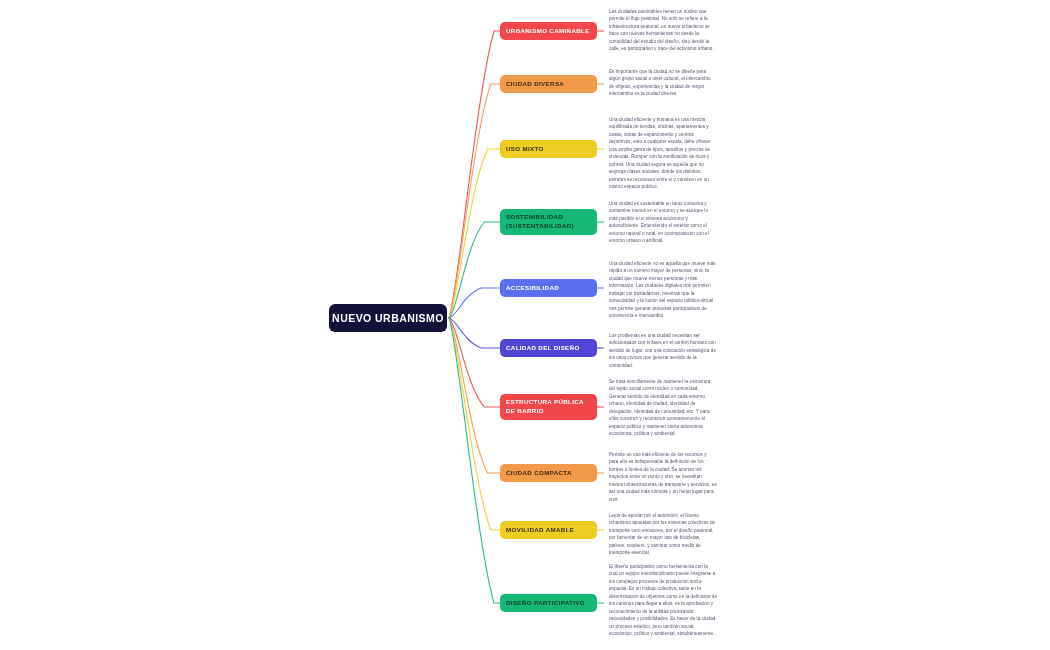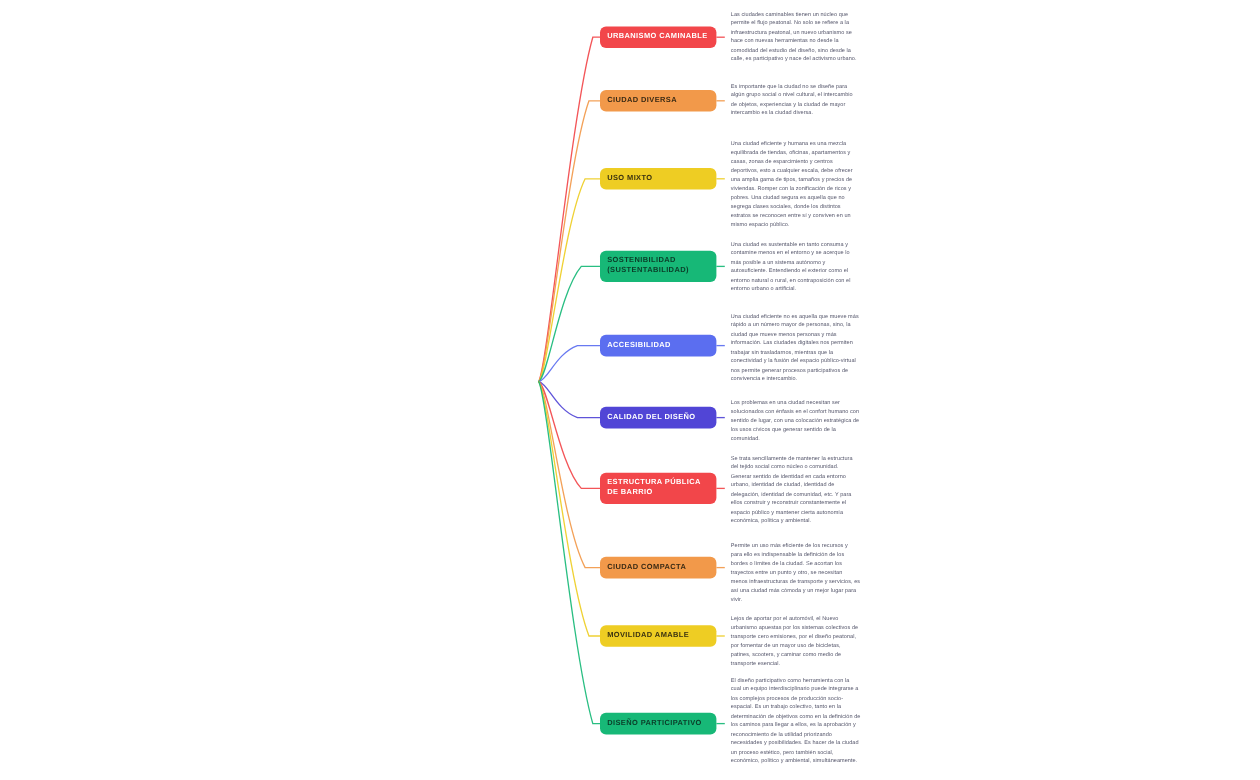--- a/index.html
+++ b/index.html
@@ -53,20 +53,23 @@
       <path d="M 449 318 C 457 323.34, 466.4 387.42, 484.4 407 L 500 407" fill="none" stroke="#f2464a" stroke-width="1.1" stroke-linecap="round" opacity="0.92"></path>
       <path d="M 597 407 L 604 407" stroke="#f2464a" stroke-width="1.1" fill="none" opacity="0.92"></path>
       <path d="M 449 318 C 457 327.3, 469.6 438.9, 487.6 473 L 500 473" fill="none" stroke="#f2994a" stroke-width="1.1" stroke-linecap="round" opacity="0.92"></path>
       <path d="M 597 473 L 604 473" stroke="#f2994a" stroke-width="1.1" fill="none" opacity="0.92"></path>
       <path d="M 449 318 C 457 330.72, 472.8 483.36, 490.8 530 L 500 530" fill="none" stroke="#eecd23" stroke-width="1.1" stroke-linecap="round" opacity="0.92"></path>
       <path d="M 597 530 L 604 530" stroke="#eecd23" stroke-width="1.1" fill="none" opacity="0.92"></path>
       <path d="M 449 318 C 457 335.1, 476 540.3, 494 603 L 500 603" fill="none" stroke="#17b877" stroke-width="1.1" stroke-linecap="round" opacity="0.92"></path>
       <path d="M 597 603 L 604 603" stroke="#17b877" stroke-width="1.1" fill="none" opacity="0.92"></path>
     </svg>
 
+  <div class="center-node">
+    <span class="label">NUEVO URBANISMO</span>
+  </div>
 
   <div id="branches">
       <div class="branch" style="left: 500px; top: 22px; width: 97px; height: 18px;">
         <div class="node" style="background: rgb(242, 70, 74); height: 18px;">
           <span class="label" style="color: rgb(255, 255, 255);">URBANISMO CAMINABLE</span>
         </div>
       </div>
       <div class="branch" style="left: 500px; top: 75px; width: 97px; height: 18px;">
         <div class="node" style="background: rgb(242, 153, 74); height: 18px;">
           <span class="label" style="color: rgb(58, 42, 20);">CIUDAD DIVERSA</span>

